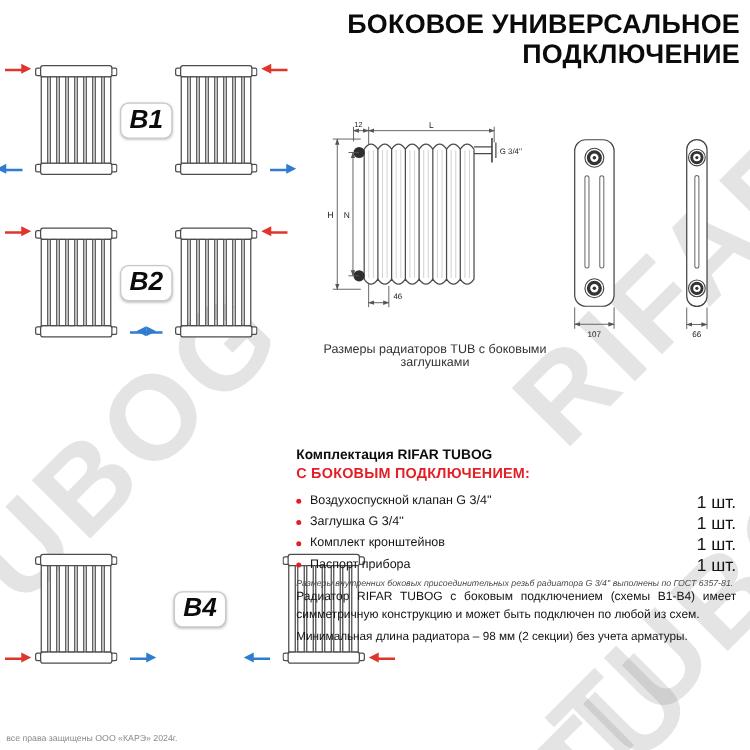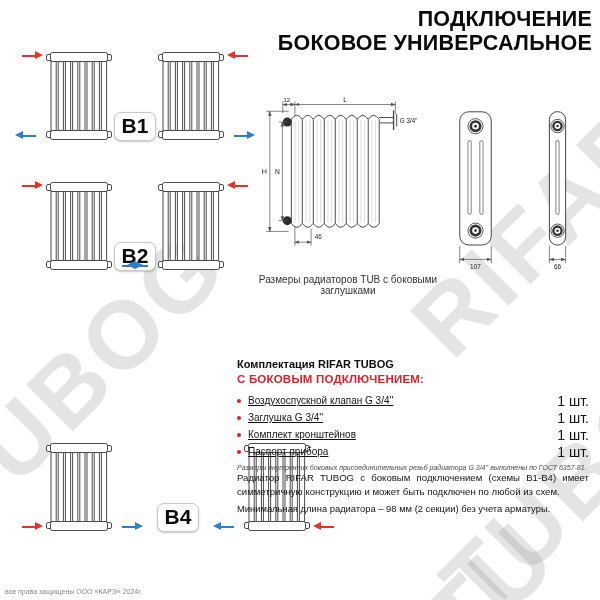--- a/index.html
+++ b/index.html
@@ -6,21 +6,21 @@
   .page{position:relative;width:600px;height:600px;background:#fff;overflow:hidden;
         font-family:"Liberation Sans", sans-serif;color:#111;}
   
   .wm{position:absolute;z-index:0;font-weight:700;color:rgba(130,130,130,0.22);
       white-space:nowrap;transform-origin:0 0;font-size:96px;letter-spacing:4px;user-select:none;}
   
   .title{position:absolute;z-index:2;top:7px;right:8px;text-align:right;
          font-size:21.5px;font-weight:700;line-height:1.12;color:#0b0b0b;letter-spacing:.2px;}
   
   .schemes{position:absolute;z-index:2;left:0;top:0;width:240px;height:560px;}
-  .scheme{position:absolute;left:46px;display:flex;align-items:flex-end;}
+  .scheme{position:absolute;left:28px;display:flex;align-items:center;font-style:italic;}
   .radwrap{position:relative;width:66px;height:90px;}
   .rad{display:block;}
   .gap{width:46px;display:flex;justify-content:center;align-items:center;}
   .slabel{background:#fff;border:1px solid #c8c8c8;border-radius:7px;
           box-shadow:0 1px 2px rgba(0,0,0,.22);font-weight:700;font-size:21px;
           padding:1px 7px 2px;color:#0c0c0c;}
   
   .arrow{position:absolute;width:14px;height:0;border-top:2.6px solid currentColor;}
   .arrow.dr::after{content:'';position:absolute;right:-7px;top:-6px;width:0;height:0;
       border-left:8px solid currentColor;border-top:4.5px solid transparent;border-bottom:4.5px solid transparent;}
@@ -35,21 +35,21 @@
   .sideB{position:absolute;left:289px;top:14px;}
   .caption{position:absolute;left:0;top:180px;width:190px;text-align:center;
            font-size:10px;color:#333;}
   
   .info{position:absolute;z-index:2;left:237px;top:358px;width:352px;}
   .h1{font-size:11px;font-weight:700;color:#0d0d0d;}
   .h2{font-size:11.5px;font-weight:700;color:#e31e24;margin-top:3px;letter-spacing:.2px;}
   .plist{margin-top:7px;}
   .li{display:flex;align-items:center;height:17px;}
   .dot{width:4px;height:4px;border-radius:50%;background:#e31e24;margin-right:7px;flex:0 0 auto;}
-  .iname{font-size:10px;color:#141414;flex:1 1 auto;text-decoration:underline;}
+  .iname{font-size:10px;color:#141414;flex:1 1 auto;}
   .iqty{font-size:14px;color:#141414;}
   .note{font-size:7px;font-style:italic;color:#4a4a4a;margin-top:4px;}
   .desc{}
   .desc p{margin:0 0 1px 0;font-size:9.6px;line-height:1.5;color:#141414;text-align:justify;}
   .desc p.bold{font-weight:400;font-size:9.4px;margin-top:2px;text-align:left;}
   
   .footer{position:absolute;z-index:2;left:5px;bottom:5px;font-size:7px;color:#8a8a8a;}
   svg text{font-family:"Liberation Sans", sans-serif;}
 </style>
 </head>
@@ -81,22 +81,22 @@
     </defs>
   </svg>
 
   <div class="wm" style="left:-90px;top:470px;transform:rotate(-45deg);">TUBOG</div>
   <div class="wm" style="left:160px;top:840px;transform:rotate(-45deg);">RIFAR-TU</div>
   <div class="wm" style="left:390px;top:300px;transform:rotate(-45deg);">RIFAR</div>
 
   <div class="wm" style="left:420px;top:560px;transform:rotate(-45deg);">TUBO</div>
 
   <div class="title">
+    <div>БОКОВОЕ УНИВЕРСАЛЬНОЕ</div>
     <div>ПОДКЛЮЧЕНИЕ</div>
-    <div>БОКОВОЕ УНИВЕРСАЛЬНОЕ</div>
   </div>
 
   <div class="schemes">
 
     <div class="scheme" style="top:51px;">
       <div class="radwrap">
         <svg class="rad" width="66" height="90" viewBox="0 0 66 90">
             <use href="#radSym" xlink:href="#radSym"></use>
           </svg>
         <div class="arrow cin al at dr"></div>

